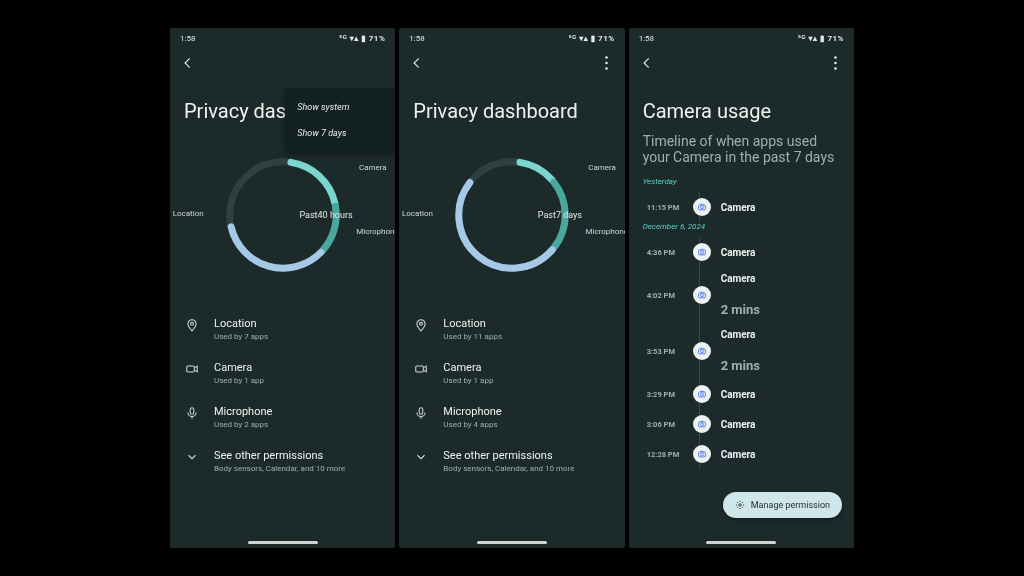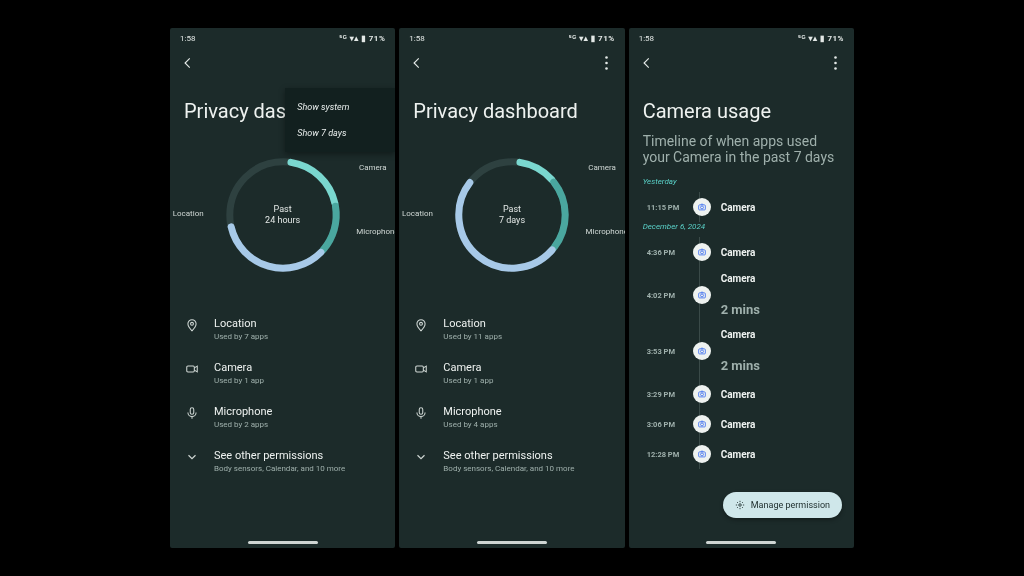--- a/index.html
+++ b/index.html
@@ -10,21 +10,21 @@
   .status .right { letter-spacing: 0.5px; font-weight: bold; }
   .topbar { display: flex; align-items: center; justify-content: space-between; padding: 6px 10px 2px; height: 28px; }
   .back { width: 16px; height: 16px; display: flex; align-items: center; justify-content: center; cursor: pointer; }
   .back svg, .dots svg { display: block; }
   .dots { width: 16px; height: 16px; display: flex; align-items: center; justify-content: center; cursor: pointer; }
   .menu-pop { position: absolute; top: 60px; right: 0; background: #12201f; padding: 6px 0; width: 110px; z-index: 5; box-shadow: 0 2px 6px rgba(0,0,0,.4); font-style: italic; }
   .menu-pop .mi { font-size: 9px; padding: 8px 12px; color: #e8edec; cursor: pointer; }
   h1.title { font-weight: 400; font-size: 20px; padding: 24px 14px 10px; color: #eef2f0; }
   .chart-wrap { position: relative; width: 140px; height: 140px; margin: 12px auto 8px; }
   .chart-wrap svg { position: absolute; inset: 0; }
-  .chart-center { position: absolute; inset: 0; display: flex; flex-direction: column; align-items: center; justify-content: center; font-size: 9px; line-height: 1.2; color: #e3e8e6; text-align: center; }
+  .chart-center { position: absolute; inset: 0; display: flex; flex-direction: row; align-items: center; justify-content: flex-end; font-size: 9px; line-height: 1.2; color: #e3e8e6; text-align: center; }
   .chart-lbl { position: absolute; font-size: 8px; color: #cfd7d4; }
   .lbl-camera   { top: 18px; right: -34px; }
   .lbl-mic      { top: 82px; right: -46px; }
   .lbl-location { top: 64px; left: -40px; }
   .perm-list { padding: 14px 14px 0; }
   .perm-item { display: flex; align-items: flex-start; gap: 14px; padding: 10px 0; cursor: pointer; }
   .perm-item .ico { width: 16px; height: 16px; flex: 0 0 16px; display: flex; align-items: center; justify-content: center; color: #cfd7d4; }
   .perm-item .txt .t1 { font-size: 11px; color: #eef2f0; }
   .perm-item .txt .t2 { font-size: 8px; color: #9fb0ac; margin-top: 2px; }
   .gesture { position: absolute; bottom: 4px; left: 50%; transform: translateX(-50%); width: 70px; height: 3px; border-radius: 2px; background: #e3e8e6; opacity: .9; }
@@ -69,21 +69,21 @@
 
     <div class="chart-wrap">
       <svg viewBox="0 0 100 100" id="donut1">
           <circle cx="50" cy="50" r="38" fill="none" stroke="#2e4140" stroke-width="5"></circle>
           <path d="M 55.67864903399677 12.426699038430392 A 38 38 0 0 1 87.04929075982903 41.553103872211594" fill="none" stroke="#7ad7cf" stroke-width="5" stroke-linecap="round"></path>
           <path d="M 87.4891317748156 43.789927635646244 A 38 38 0 0 1 78.61070923362406 75.00854488267997" fill="none" stroke="#4aa79f" stroke-width="5" stroke-linecap="round"></path>
           <path d="M 77.05961285754617 76.67915575875148 A 38 38 0 0 1 12.950709240170966 58.44689612778841" fill="none" stroke="#a7c9e8" stroke-width="5" stroke-linecap="round"></path>
         </svg>
       <div class="chart-center">
         <span>Past</span>
-        <span>24 hours</span>
+        <span>40 hours</span>
       </div>
       <div class="chart-lbl lbl-camera">Camera</div>
       <div class="chart-lbl lbl-mic">Microphone</div>
       <div class="chart-lbl lbl-location">Location</div>
     </div>
 
     <div class="perm-list" id="permlist1">
         <div class="perm-item">
           <span class="ico">
             <svg width="14" height="14" viewBox="0 0 24 24" fill="none" stroke="#cfd7d4" stroke-width="1.8">

